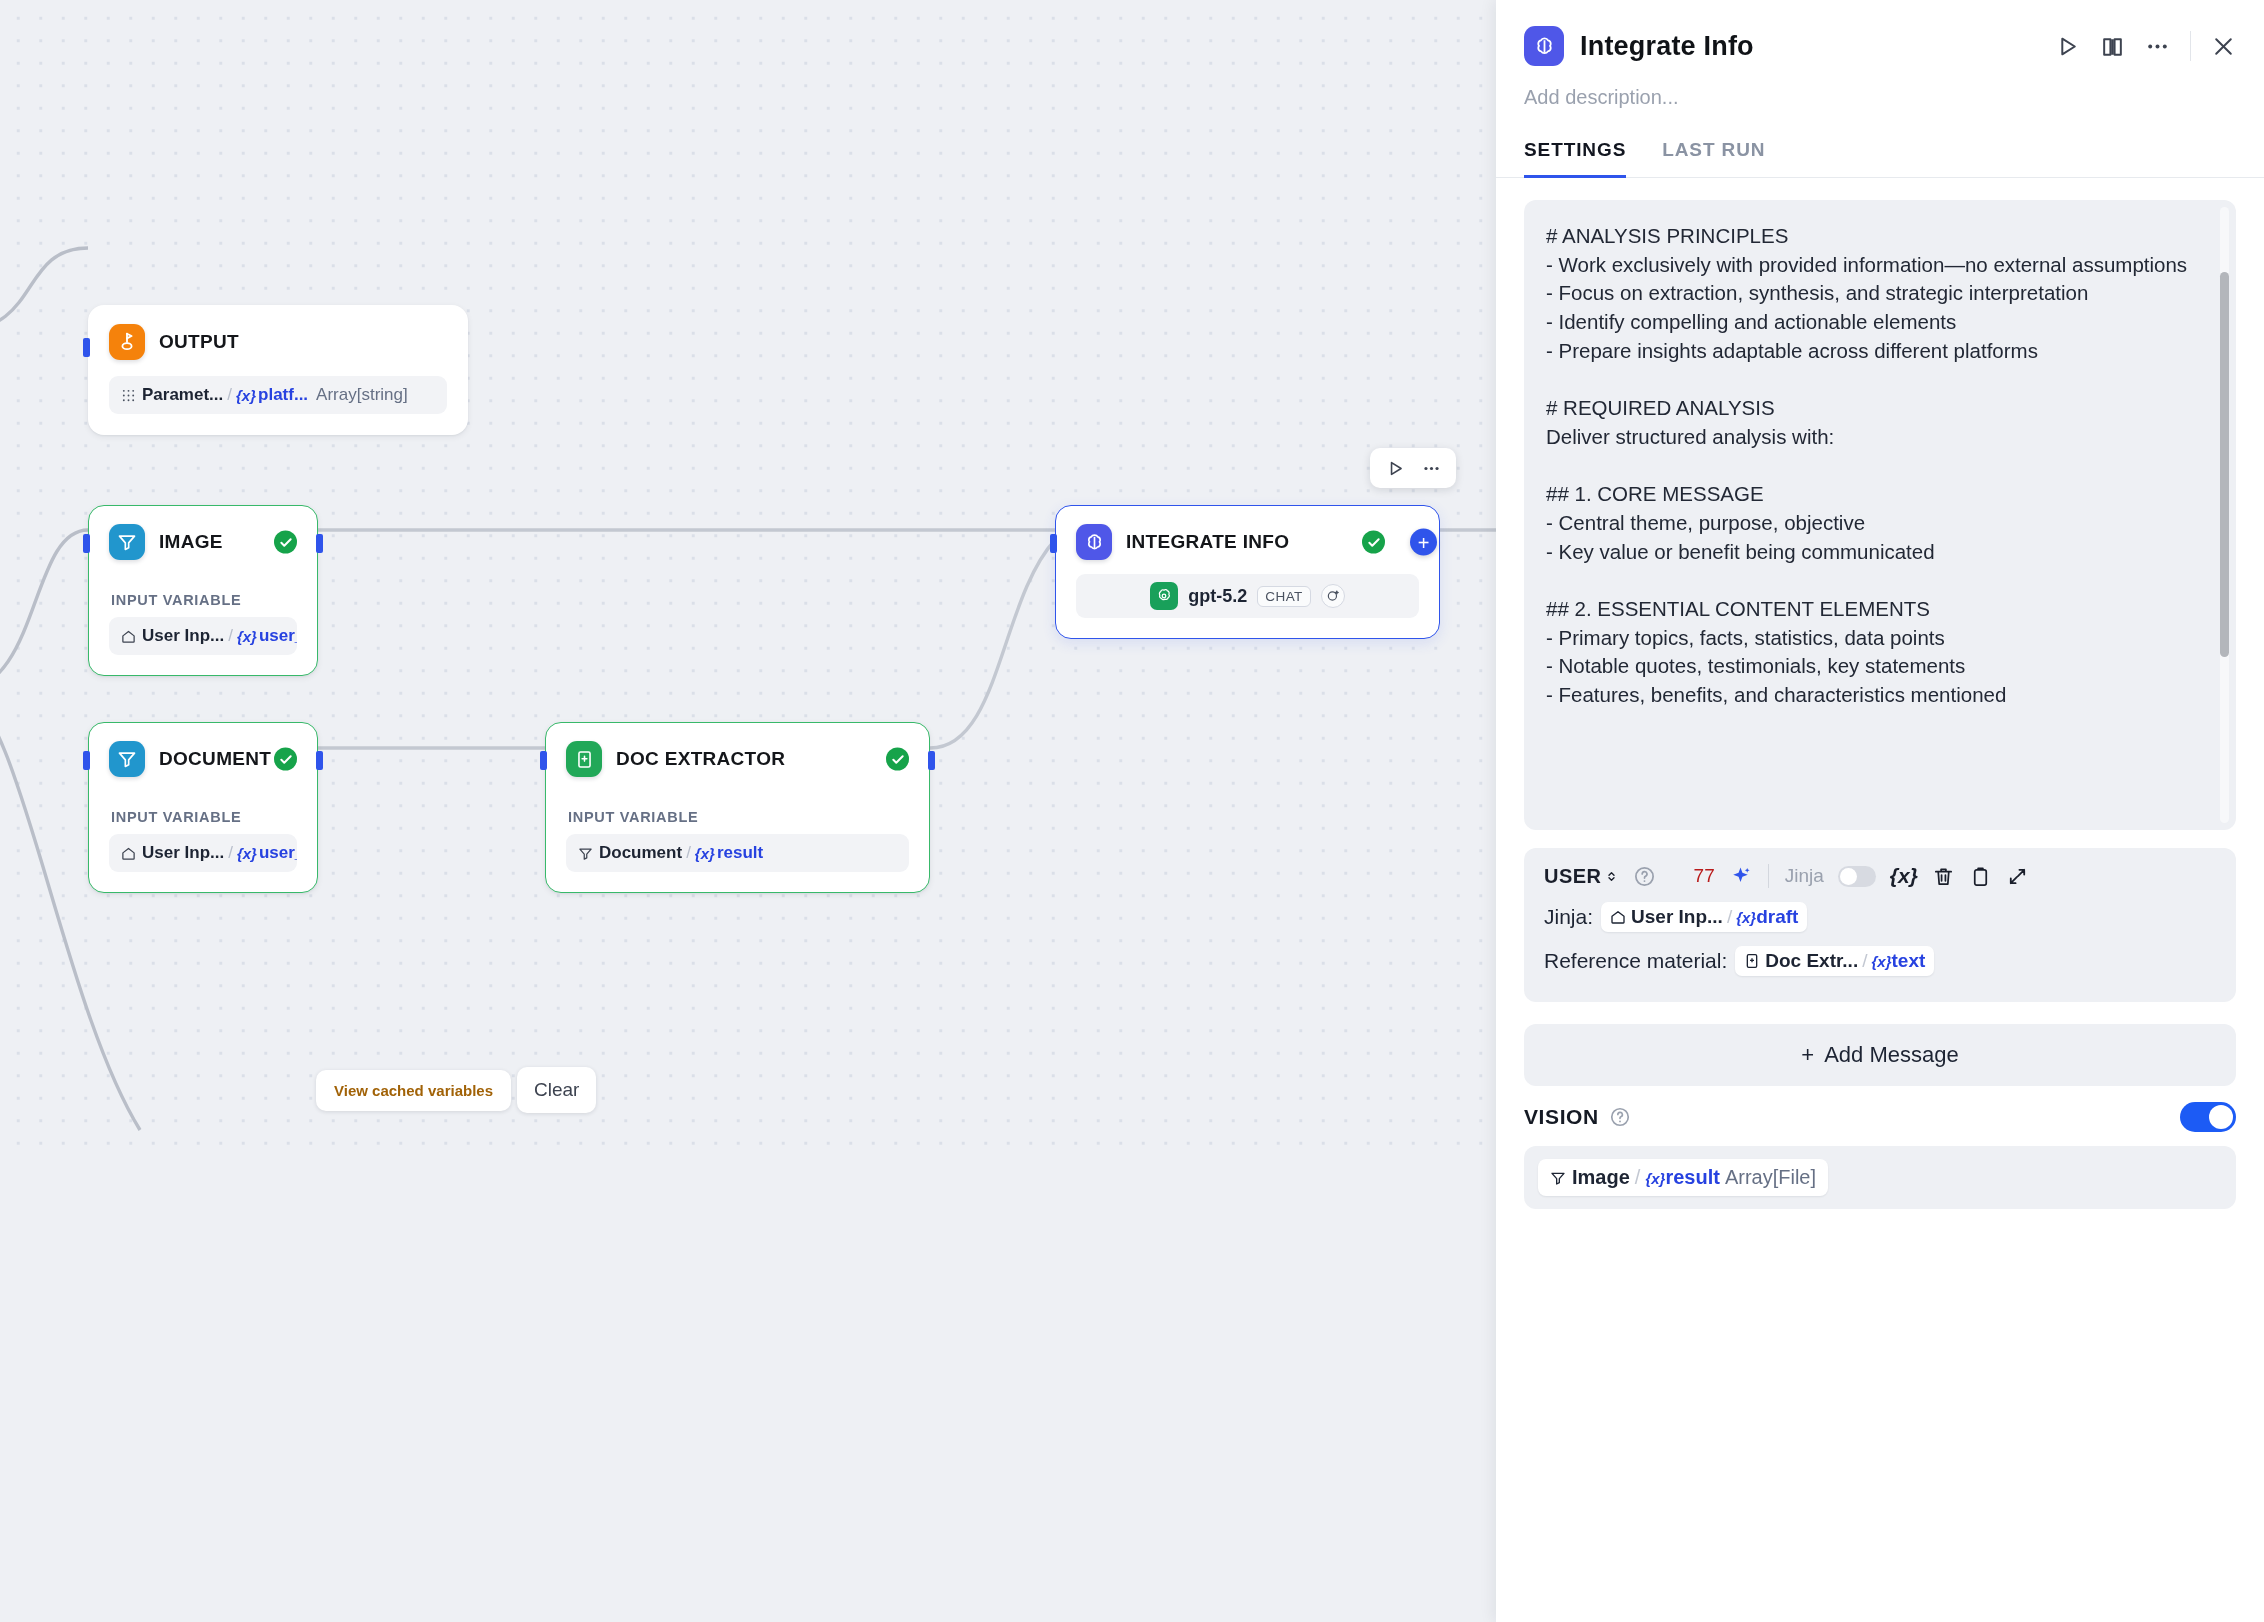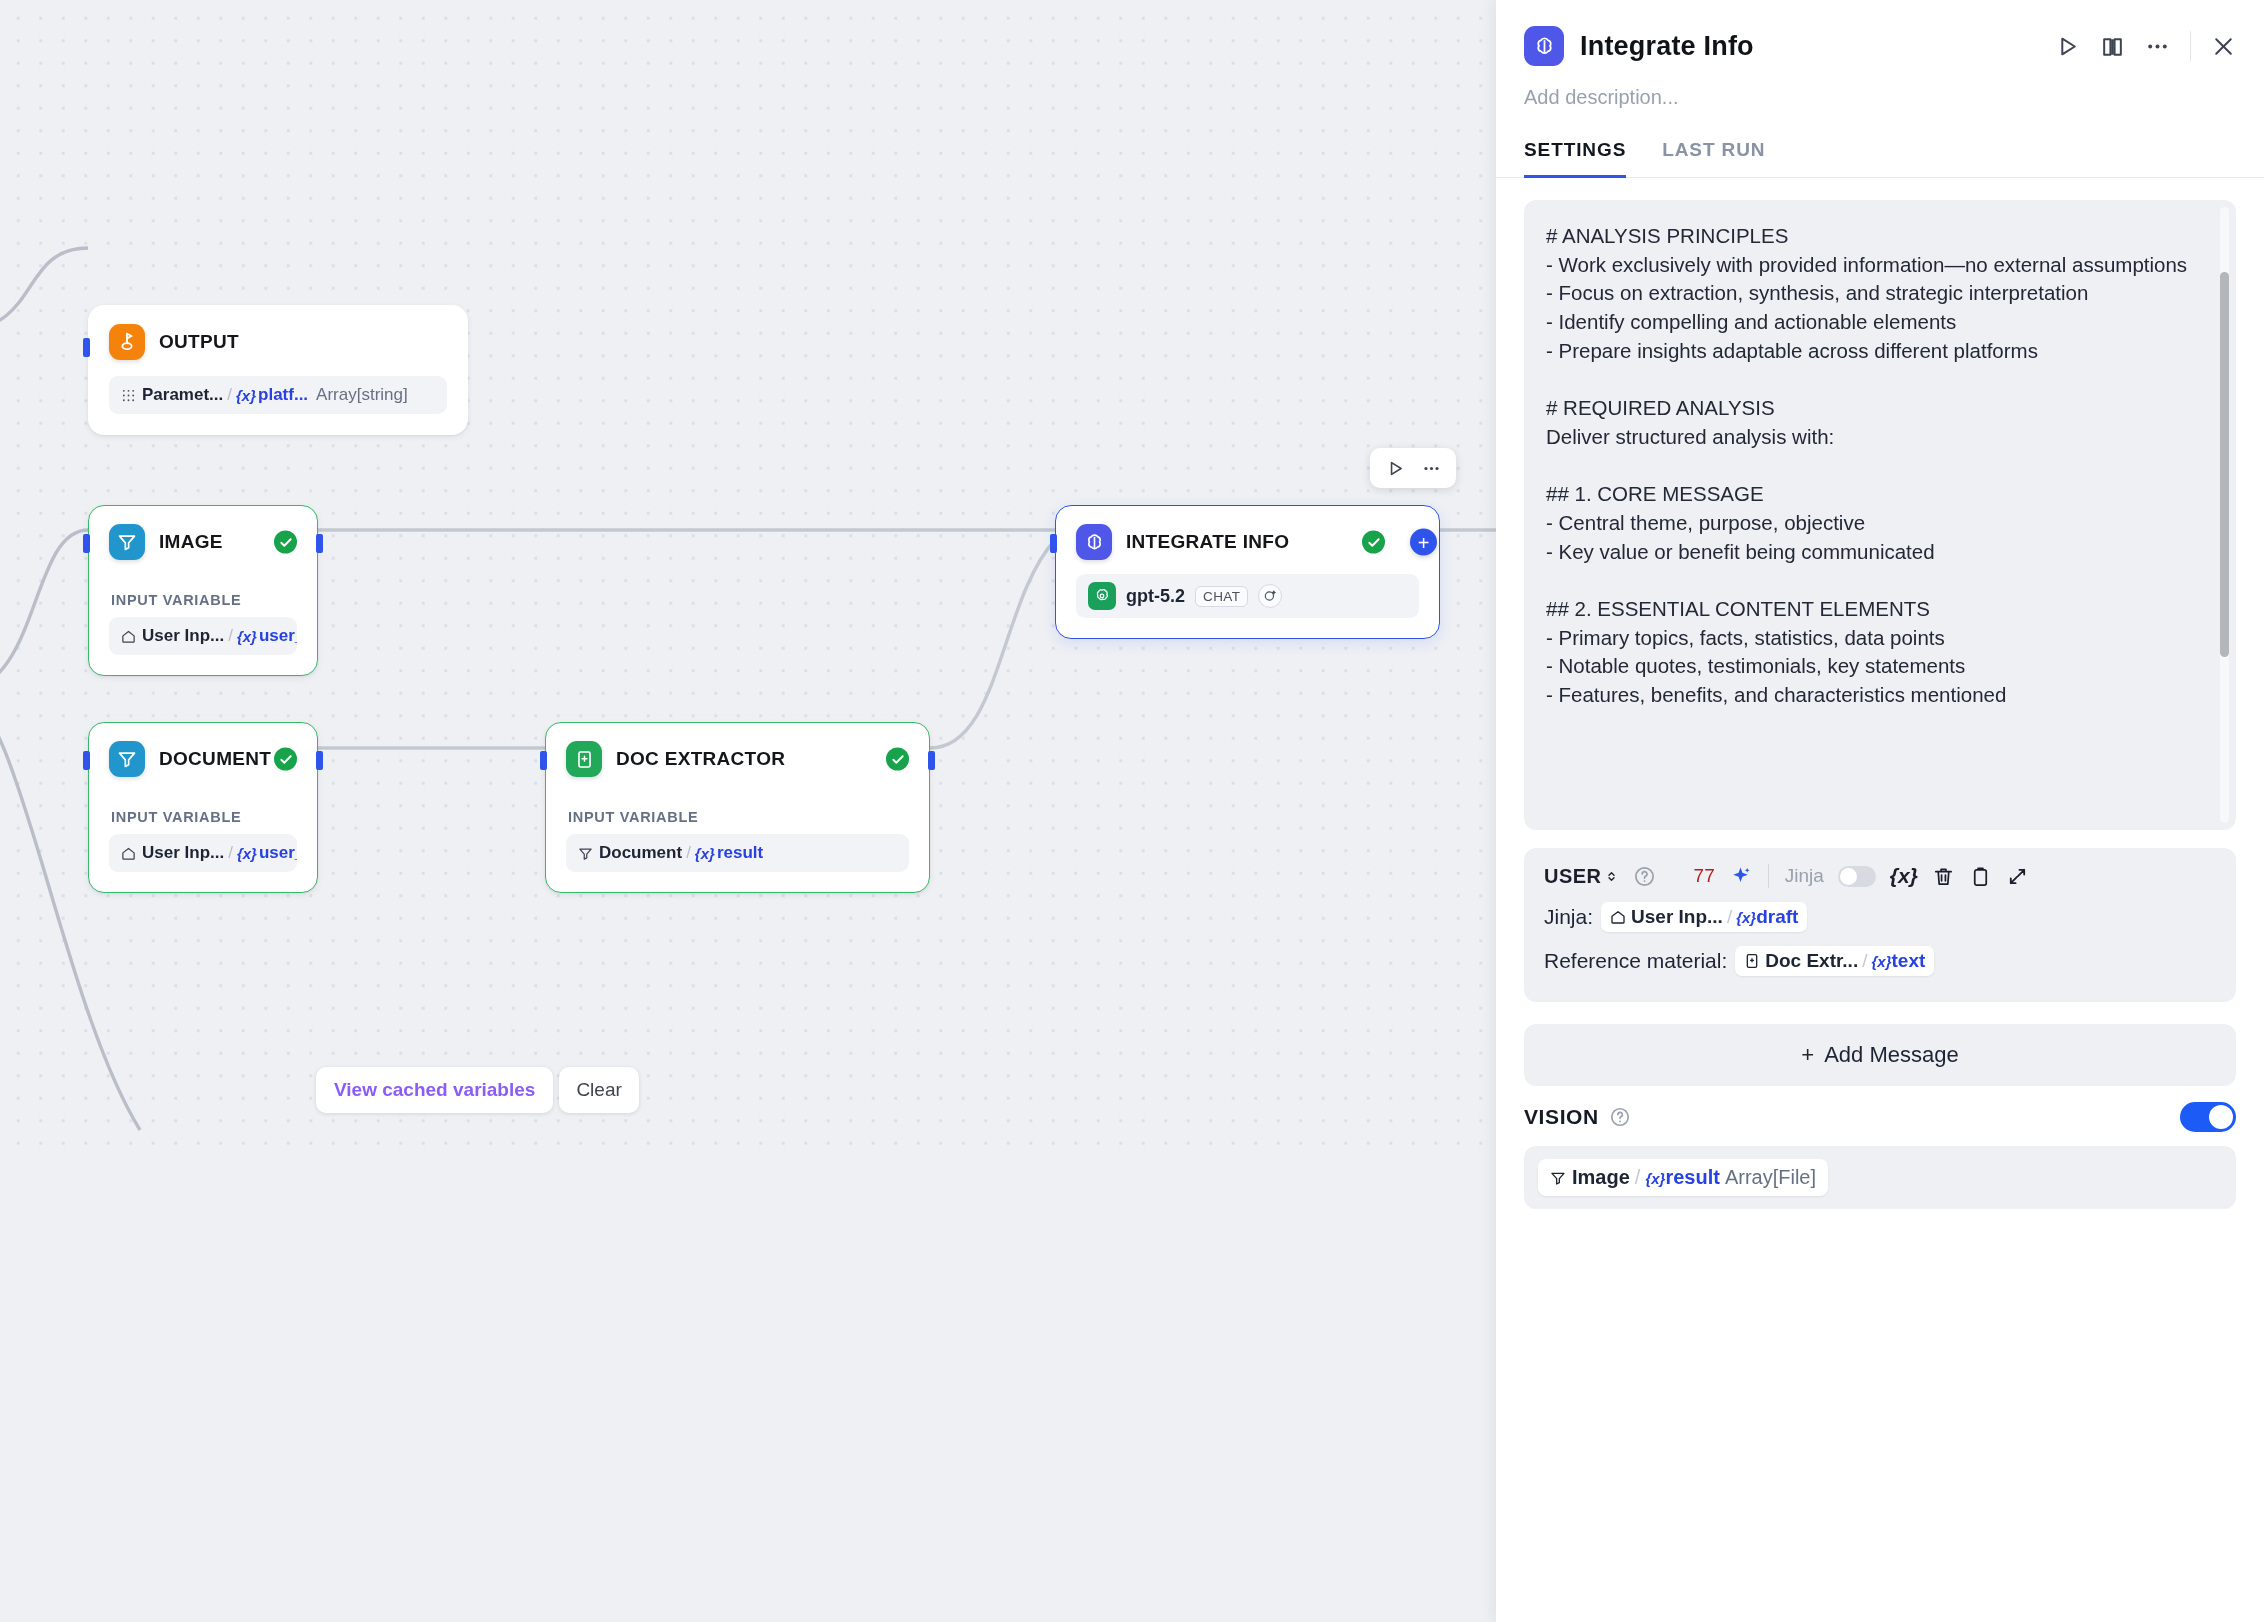--- a/index.html
+++ b/index.html
@@ -70,21 +70,21 @@
     font-size: 17px; white-space: nowrap; overflow: hidden;
   }
   .chip-row .src { color: #1d2433; font-weight: 600; display: flex; align-items: center; gap: 6px; }
   .chip-row .slash { color: #b9bfcc; margin: 0 1px; }
   .chip-row .var { color: #2742e0; font-weight: 700; display: flex; align-items: center; gap: 2px;}
   .chip-row .typ { color: #667085; font-weight: 400; margin-left: 5px; }
   .vx { font-style: italic; font-weight: 700; font-size: 15px; }
 
   .model-chip {
     background: #f2f3f6; border-radius: 9px; padding: 8px 12px;
-    display: flex; align-items: center; gap: 10px; margin-top: 14px;
+    display: flex; align-items: center; gap: 10px; margin-top: 14px; justify-content: center;
   }
   .model-logo {
     width: 28px; height: 28px; border-radius: 7px; background: #19a05a;
     display: flex; align-items: center; justify-content: center;
   }
   .model-name { font-size: 18px; font-weight: 600; color: #1d2433; }
   .badge-chat {
     border: 1px solid #d5d9e2; border-radius: 6px; padding: 2px 7px;
     font-size: 13.5px; color: #4a5260; letter-spacing: .4px; background:#fafbfc;
   }
@@ -104,21 +104,21 @@
     background: #2f54eb;
   }
 
   
   .cached-bar {
     position: absolute; left: 316px; bottom: 38px;
     display: flex; align-items: center; gap: 6px;
   }
   .cached-btn {
     background: #fff; border-radius: 10px; padding: 12px 18px;
-    font-size: 19px; font-weight: 700; color: #8b5cf6;
+    font-size: 15px; font-weight: 700; color: #a16207;
     box-shadow: 0 1px 4px rgba(16,24,40,.12); cursor: pointer;
   }
   .clear-btn {
     background: #fff; border-radius: 10px; padding: 12px 17px;
     font-size: 19px; color: #3d4350;
     box-shadow: 0 1px 4px rgba(16,24,40,.12); cursor: pointer;
   }
 
   
   .minimap {

